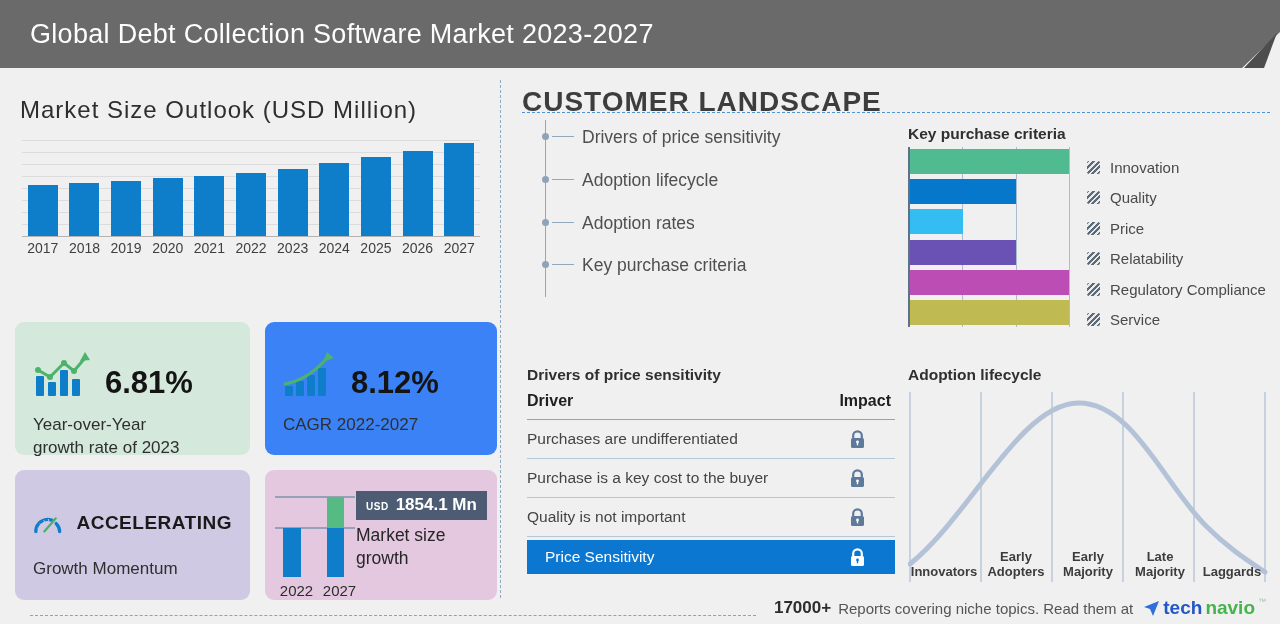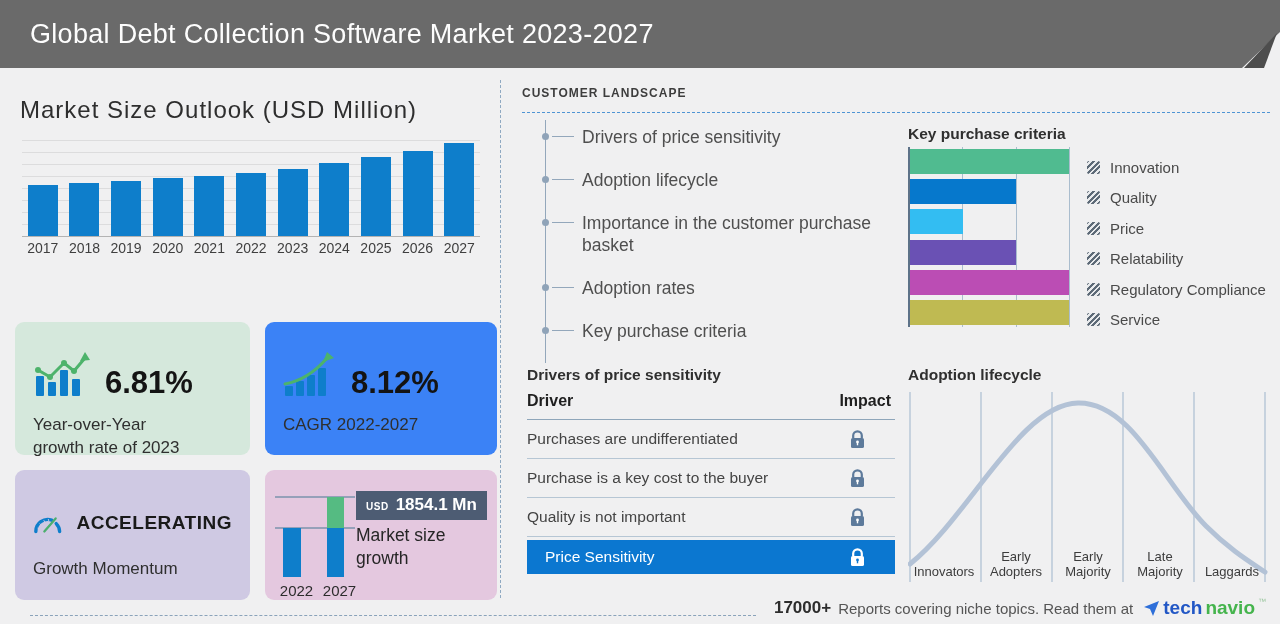--- a/index.html
+++ b/index.html
@@ -39,21 +39,21 @@
   .badge{position:absolute;left:91px;top:21px;background:#4d5c73;color:#fff;
          padding:4px 10px 5px 10px;display:flex;align-items:baseline;gap:7px;}
   .badge .cur{font-size:10px;font-weight:bold;letter-spacing:.5px;}
   .badge .amt{font-size:17px;font-weight:bold;}
   .growth-label{position:absolute;left:91px;top:54px;width:125px;font-size:17.5px;color:#262626;line-height:1.3;}
 
   
   .vsep{position:absolute;left:500px;top:80px;height:518px;border-left:1.5px dashed #8fa9c2;}
 
   
-  .cl-title{position:absolute;left:522px;top:86px;font-size:12px;font-weight:bold;
+  .cl-title{position:absolute;left:522px;top:86px;font-size:28px;font-weight:bold;
             color:#3d3d3d;letter-spacing:1px;}
   .cl-underline{position:absolute;left:522px;top:112px;width:748px;border-top:1.5px dashed #4f94d4;}
   .cl-list{position:absolute;left:545px;top:120px;margin:0;padding:6px 0 0 0;list-style:none;
            border-left:1.5px solid #93a7bb;}
   .cl-list li{position:relative;padding-left:36px;margin-bottom:20px;font-size:17.5px;
               color:#4f4f4f;line-height:1.3;max-width:330px;}
   .cl-list li::before{content:"";position:absolute;left:-4px;top:7px;width:7px;height:7px;
               border-radius:50%;background:#8fa3b8;}
   .cl-list li::after{content:"";position:absolute;left:6px;top:10px;width:22px;
               border-top:1.5px solid #93a7bb;}
@@ -83,21 +83,21 @@
   .tbl-row .lock-cell{display:flex;justify-content:center;}
   .tbl-hl{display:grid;grid-template-columns:1fr 75px;align-items:center;height:34px;
           margin-top:3px;color:#fff;font-size:15.5px;}
   .tbl-hl .hl-label{padding-left:18px;}
   .tbl-hl .lock-cell{display:flex;justify-content:center;}
 
   
   .al-chart{position:absolute;left:908px;top:388px;}
   .al-labels{position:absolute;left:908px;top:532px;width:360px;height:52px;display:flex;}
   .al-cell{flex:1;display:flex;align-items:flex-end;justify-content:center;text-align:center;
-           font-size:13px;font-weight:normal;color:#3c3c3c;line-height:1.15;padding-bottom:4px;}
+           font-size:13px;font-weight:bold;color:#3c3c3c;line-height:1.15;padding-bottom:4px;}
 
   
   .footer{position:absolute;left:0;top:592px;width:1280px;height:32px;display:flex;align-items:center;}
   .f-line{flex:1;border-top:1.5px dashed #8aa3ba;transform:translateY(7px);margin-left:30px;margin-right:18px;}
   .f-count{font-size:17px;font-weight:bold;color:#2d2d2d;margin-right:7px;}
   .f-text{font-size:15px;color:#555;margin-right:10px;}
   .brand{display:flex;align-items:center;gap:3px;margin-right:14px;cursor:pointer;}
   .brand-prefix{font-size:19px;font-weight:bold;}
   .brand-suffix{font-size:19px;font-weight:bold;}
   .brand-mark{font-size:8px;color:#9cc7a0;align-self:flex-start;}
@@ -246,21 +246,20 @@
     </div>
   </div>
 
   <div class="vsep"></div>
 
   <div class="cl-title">CUSTOMER LANDSCAPE</div>
   <div class="cl-underline"></div>
   <ul class="cl-list" id="cl-list">
       <li>Drivers of price sensitivity</li>
       <li>Adoption lifecycle</li>
-      <li>Importance in the customer purchase basket</li>
       <li>Adoption rates</li>
       <li>Key purchase criteria</li>
     </ul>
 
   <div class="sec-title" style="left:908px;top:125px;">Key purchase criteria</div>
   <div class="kpc-chart">
     <div class="kpc-grid" style="left:52px"></div>
     <div class="kpc-grid" style="left:106px"></div>
     <div class="kpc-grid" style="left:159px"></div>
     <div class="kpc-bars" id="kpc-bars">

